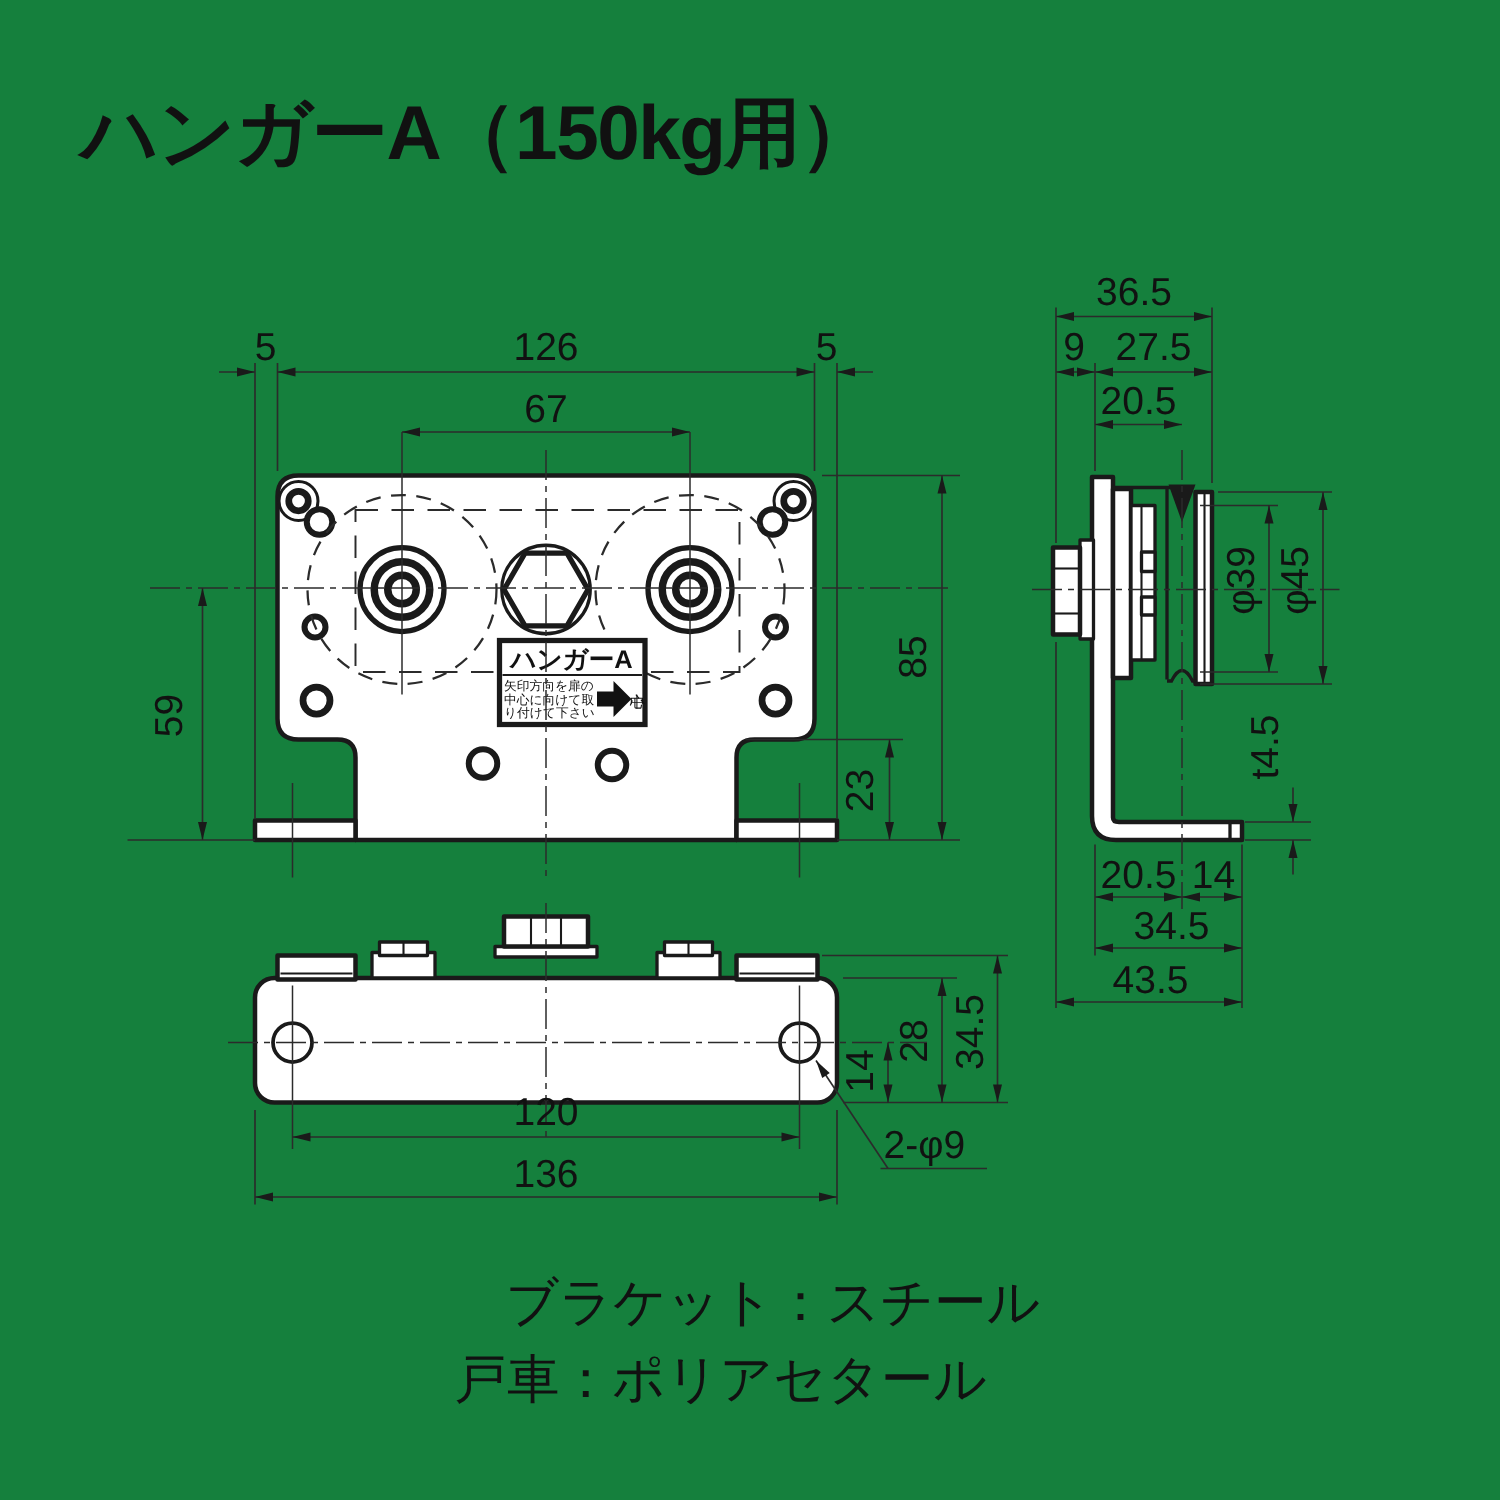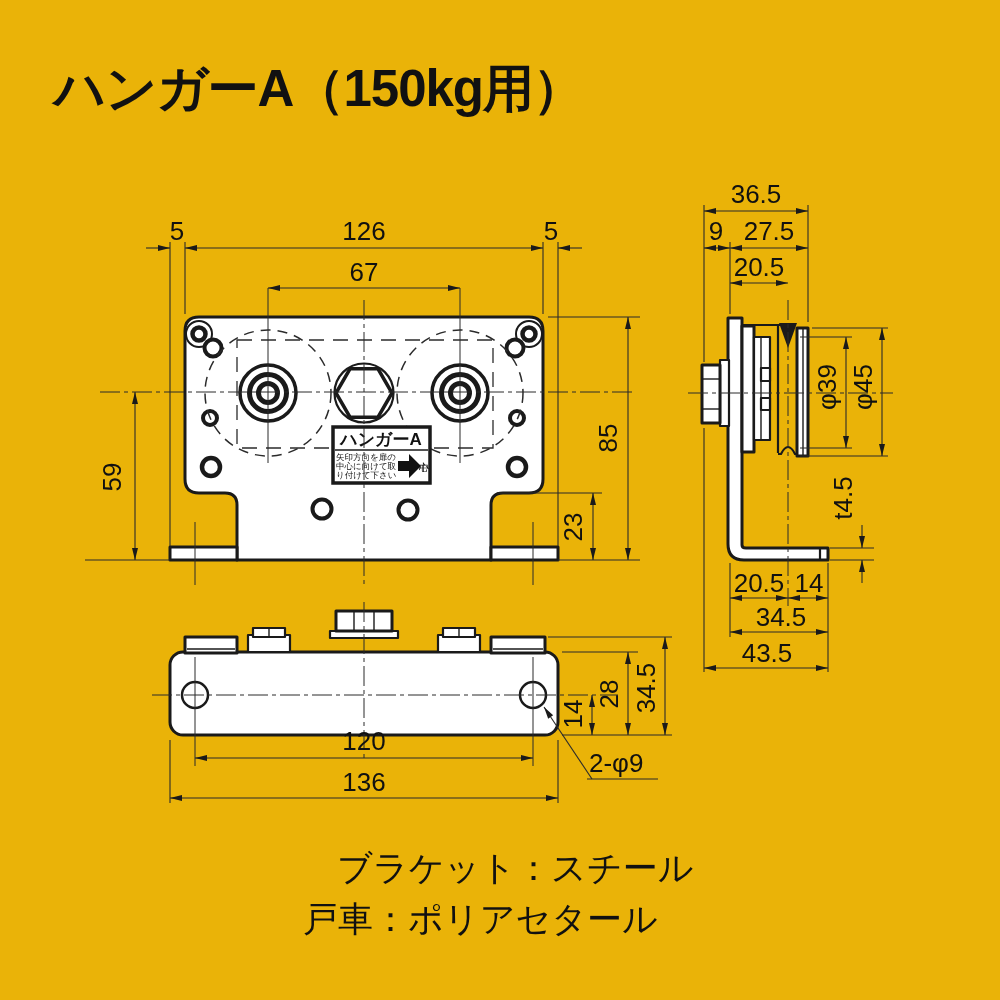--- a/index.html
+++ b/index.html
@@ -1,16 +1,16 @@
 <!DOCTYPE html>
 <html><head>
 <meta charset="utf-8">
 <style>
   html,body{margin:0;padding:0;background:#fff;}
-  .page{position:relative;width:1000px;height:1000px;background:#eab308;overflow:hidden;}
+  .page{position:relative;width:1000px;height:1000px;background:#15803d;overflow:hidden;}
   svg text{font-family:"Liberation Sans","DejaVu Sans",sans-serif;fill:#111;}
   .ttl{font-size:51px;font-weight:800;letter-spacing:-1px;}
   .note{font-size:35px;}
   .dimtxt{font-size:26px;}
   .lblttl{font-size:17px;font-weight:700;}
   .lblsm{font-size:8.5px;}
   .lblvert{font-size:10px;writing-mode:vertical-rl;}
   .outline{fill:#fff;stroke:#1a1a1a;stroke-width:3;stroke-linejoin:round;}
   .o2{fill:#fff;stroke:#1a1a1a;stroke-width:2.2;stroke-linejoin:round;}
   .edge{fill:none;stroke:#1a1a1a;stroke-width:2.2;}

